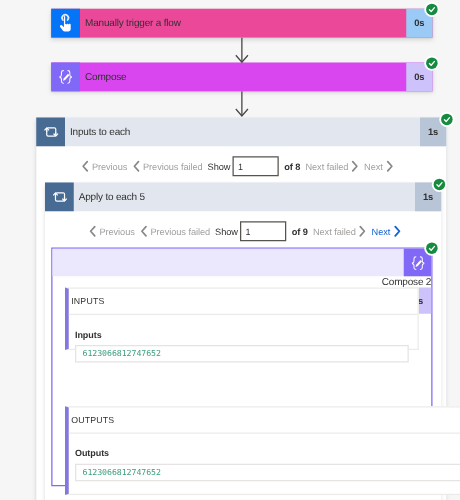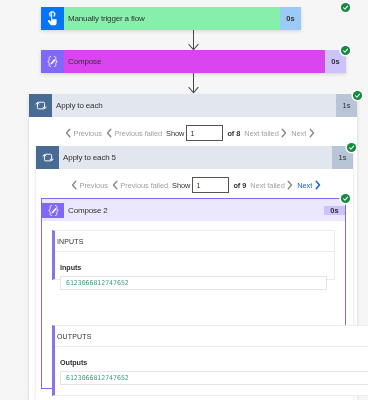--- a/index.html
+++ b/index.html
@@ -25,21 +25,21 @@
   .arrow{position:absolute;z-index:5;}
 
   
   .scope{position:absolute;background:#fff;
          box-shadow:0 0.3px 0.9px rgba(0,0,0,.10),0 1.6px 3.6px rgba(0,0,0,.13);}
   .scope>.head{display:flex;align-items:stretch;height:23px;}
   .scope>.head .ico{width:23px;flex:0 0 23px;display:flex;align-items:center;justify-content:center;}
   .scope>.head .ttl{flex:1;display:flex;align-items:center;padding-left:4px;
               font-size:8px;color:#323130;letter-spacing:-0.15px;}
   .scope>.head .dur{width:21px;flex:0 0 21px;display:flex;align-items:center;justify-content:center;
-              font-size:7.5px;font-weight:400;color:#323130;}
+              font-size:7.5px;font-weight:700;color:#323130;}
 
   
   .pager{display:flex;align-items:center;font-size:7.4px;color:#a19f9d;height:22px;
          letter-spacing:-0.05px;}
   .pager .pbtn{display:flex;align-items:center;gap:2.5px;white-space:nowrap;}
   .pager .pbtn.on{color:#1263d4;}
   .pager .lbl{color:#323130;white-space:nowrap;}
   .pager .num{color:#323130;font-weight:700;white-space:nowrap;}
   .pgbox{width:37px;height:16px;border:1px solid #57534f;background:#fff;
          display:flex;align-items:center;padding-left:3px;box-sizing:border-box;
@@ -57,21 +57,21 @@
   .iopanel .fval{border:1px solid #e6e4e2;background:#fff;height:14px;
                  display:flex;align-items:center;padding-left:5px;box-sizing:border-box;
                  font-family:"DejaVu Sans Mono",monospace;font-size:6.6px;color:#3a9e7a;
                  letter-spacing:-0.05px;}
 </style>
 </head>
 <body>
 
 <div class="page">
 
-  <div class="acard" style="left:41px;top:7px;width:260px;height:23px;background:#86efac;">
+  <div class="acard" style="left:41px;top:7px;width:305px;height:23px;background:#ec4899;">
     <div class="ico" style="background:#0674f7;">
       <svg width="17" height="20" viewBox="0 0 17 20">
         <path d="M6.3 7.0a2.5 2.5 0 1 1 3.8 0" fill="none" stroke="#fff" stroke-width="1.4" stroke-linecap="round" opacity="0.85"></path>
         <path d="M8.15 3.6a1.0 1.0 0 0 0-1.0 1.0v8.2l-1.4-1.5a1.05 1.05 0 0 0-1.62 1.33l2.1 2.75c.4.52.95.8 1.6.8h2.7c1.15 0 2.05-.9 2.05-2.05v-3.2a.87.87 0 0 0-1.72-.2.87.87 0 0 0-1.7-.14.87.87 0 0 0-1.0-.36V4.6a1.0 1.0 0 0 0-1.01-1.0z" fill="#fff"></path>
       </svg>
     </div>
     <div class="ttl">Manually trigger a flow</div>
     <div class="dur" style="background:#9ccaf7;">0s</div>
   </div>
   <div class="badge" style="left:339px;top:1px;">
@@ -118,21 +118,21 @@
   <div class="scope" style="left:29px;top:94px;width:328px;height:306px;">
     <div class="head" style="background:#e2e6ee;">
       <div class="ico" style="background:#476b93;">
         <svg width="14" height="13" viewBox="0 0 19 17" fill="none" stroke="#ffffff" stroke-width="1.3" stroke-linecap="square" stroke-linejoin="round">
           <path d="M4.6 7.6V5.6a1.55 1.55 0 0 1 1.55-1.55h6.7a1.55 1.55 0 0 1 1.55 1.55v4.35"></path>
           <path d="M14.4 9.6v1.95a1.55 1.55 0 0 1-1.55 1.55h-6.7a1.55 1.55 0 0 1-1.55-1.55V7.4"></path>
           <path d="M2.6 6.4 4.6 4.2 6.6 6.4"></path>
           <path d="M12.4 10.8 14.4 13.0 16.4 10.8"></path>
         </svg>
       </div>
-      <div class="ttl">Apply to each</div>
+      <div class="ttl">Inputs to each</div>
       <div class="dur" style="background:#b8c5d6;">1s</div>
     </div>
   </div>
   <div class="badge" style="left:351px;top:89px;">
     <svg width="13" height="13" viewBox="0 0 13 13">
         <circle cx="6.5" cy="6.5" r="6.1" fill="#fff"></circle>
         <circle cx="6.5" cy="6.5" r="4.6" fill="#148b3f"></circle>
       <path d="M4.55 6.75 5.95 8.2 8.6 5.15" stroke="#fff" stroke-width="1.05" fill="none" stroke-linecap="round" stroke-linejoin="round"></path>
       </svg>
   </div>
@@ -214,21 +214,21 @@
     <div class="pbtn on">
       <span>Next</span>
       <svg width="6" height="10" viewBox="0 0 6 10">
           <path d="M1.2 1.3 4.5 5 1.2 8.7" stroke="#1263d4" stroke-width="1.5" fill="none" stroke-linecap="round" stroke-linejoin="round"></path>
         </svg>
     </div>
   </div>
 
   <div style="position:absolute;left:41px;top:198px;width:305px;height:191px;background:#fff;
               border:1.5px solid #8168f6;box-sizing:border-box;">
-    <div style="display:flex;align-items:center;height:22px;background:#ebe7fd;">
+    <div style="display:flex;align-items:flex-end;height:22px;background:#ebe7fd;flex-direction:column;">
       <div style="width:22px;flex:0 0 22px;display:flex;align-items:center;justify-content:center;background:#8168f6;">
         <svg width="15" height="15" viewBox="0 0 20 20" fill="none" stroke="#ffffff" stroke-width="1.15" stroke-linecap="round" stroke-linejoin="round">
           <path d="M7.6 3.3c-1.5 0-2.05.85-2.05 2.05v2.25c0 1.25-.65 1.85-1.6 1.95v1.0c.95.1 1.6.7 1.6 1.95v2.25c0 1.2.55 2.05 2.05 2.05" opacity="0.95"></path>
           <path d="M12.4 3.3c1.5 0 2.05.85 2.05 2.05v2.25c0 1.25.65 1.85 1.6 1.95v1.0c-.95.1-1.6.7-1.6 1.95v2.25c0 1.2-.55 2.05-2.05 2.05" opacity="0.95"></path>
           <path d="M12.5 6.6 7.9 11.6l-.78 2.4 2.35-.8 4.6-5.0z" fill="#ffffff" stroke="none"></path>
         </svg>
       </div>
       <div style="flex:1;display:flex;align-items:center;padding-left:4px;font-size:8px;color:#323130;letter-spacing:-0.15px;">Compose 2</div>
       <div style="width:21px;flex:0 0 21px;display:flex;align-items:center;justify-content:center;font-size:7.5px;font-weight:700;color:#323130;background:#cdc2fa;">0s</div>
     </div>

